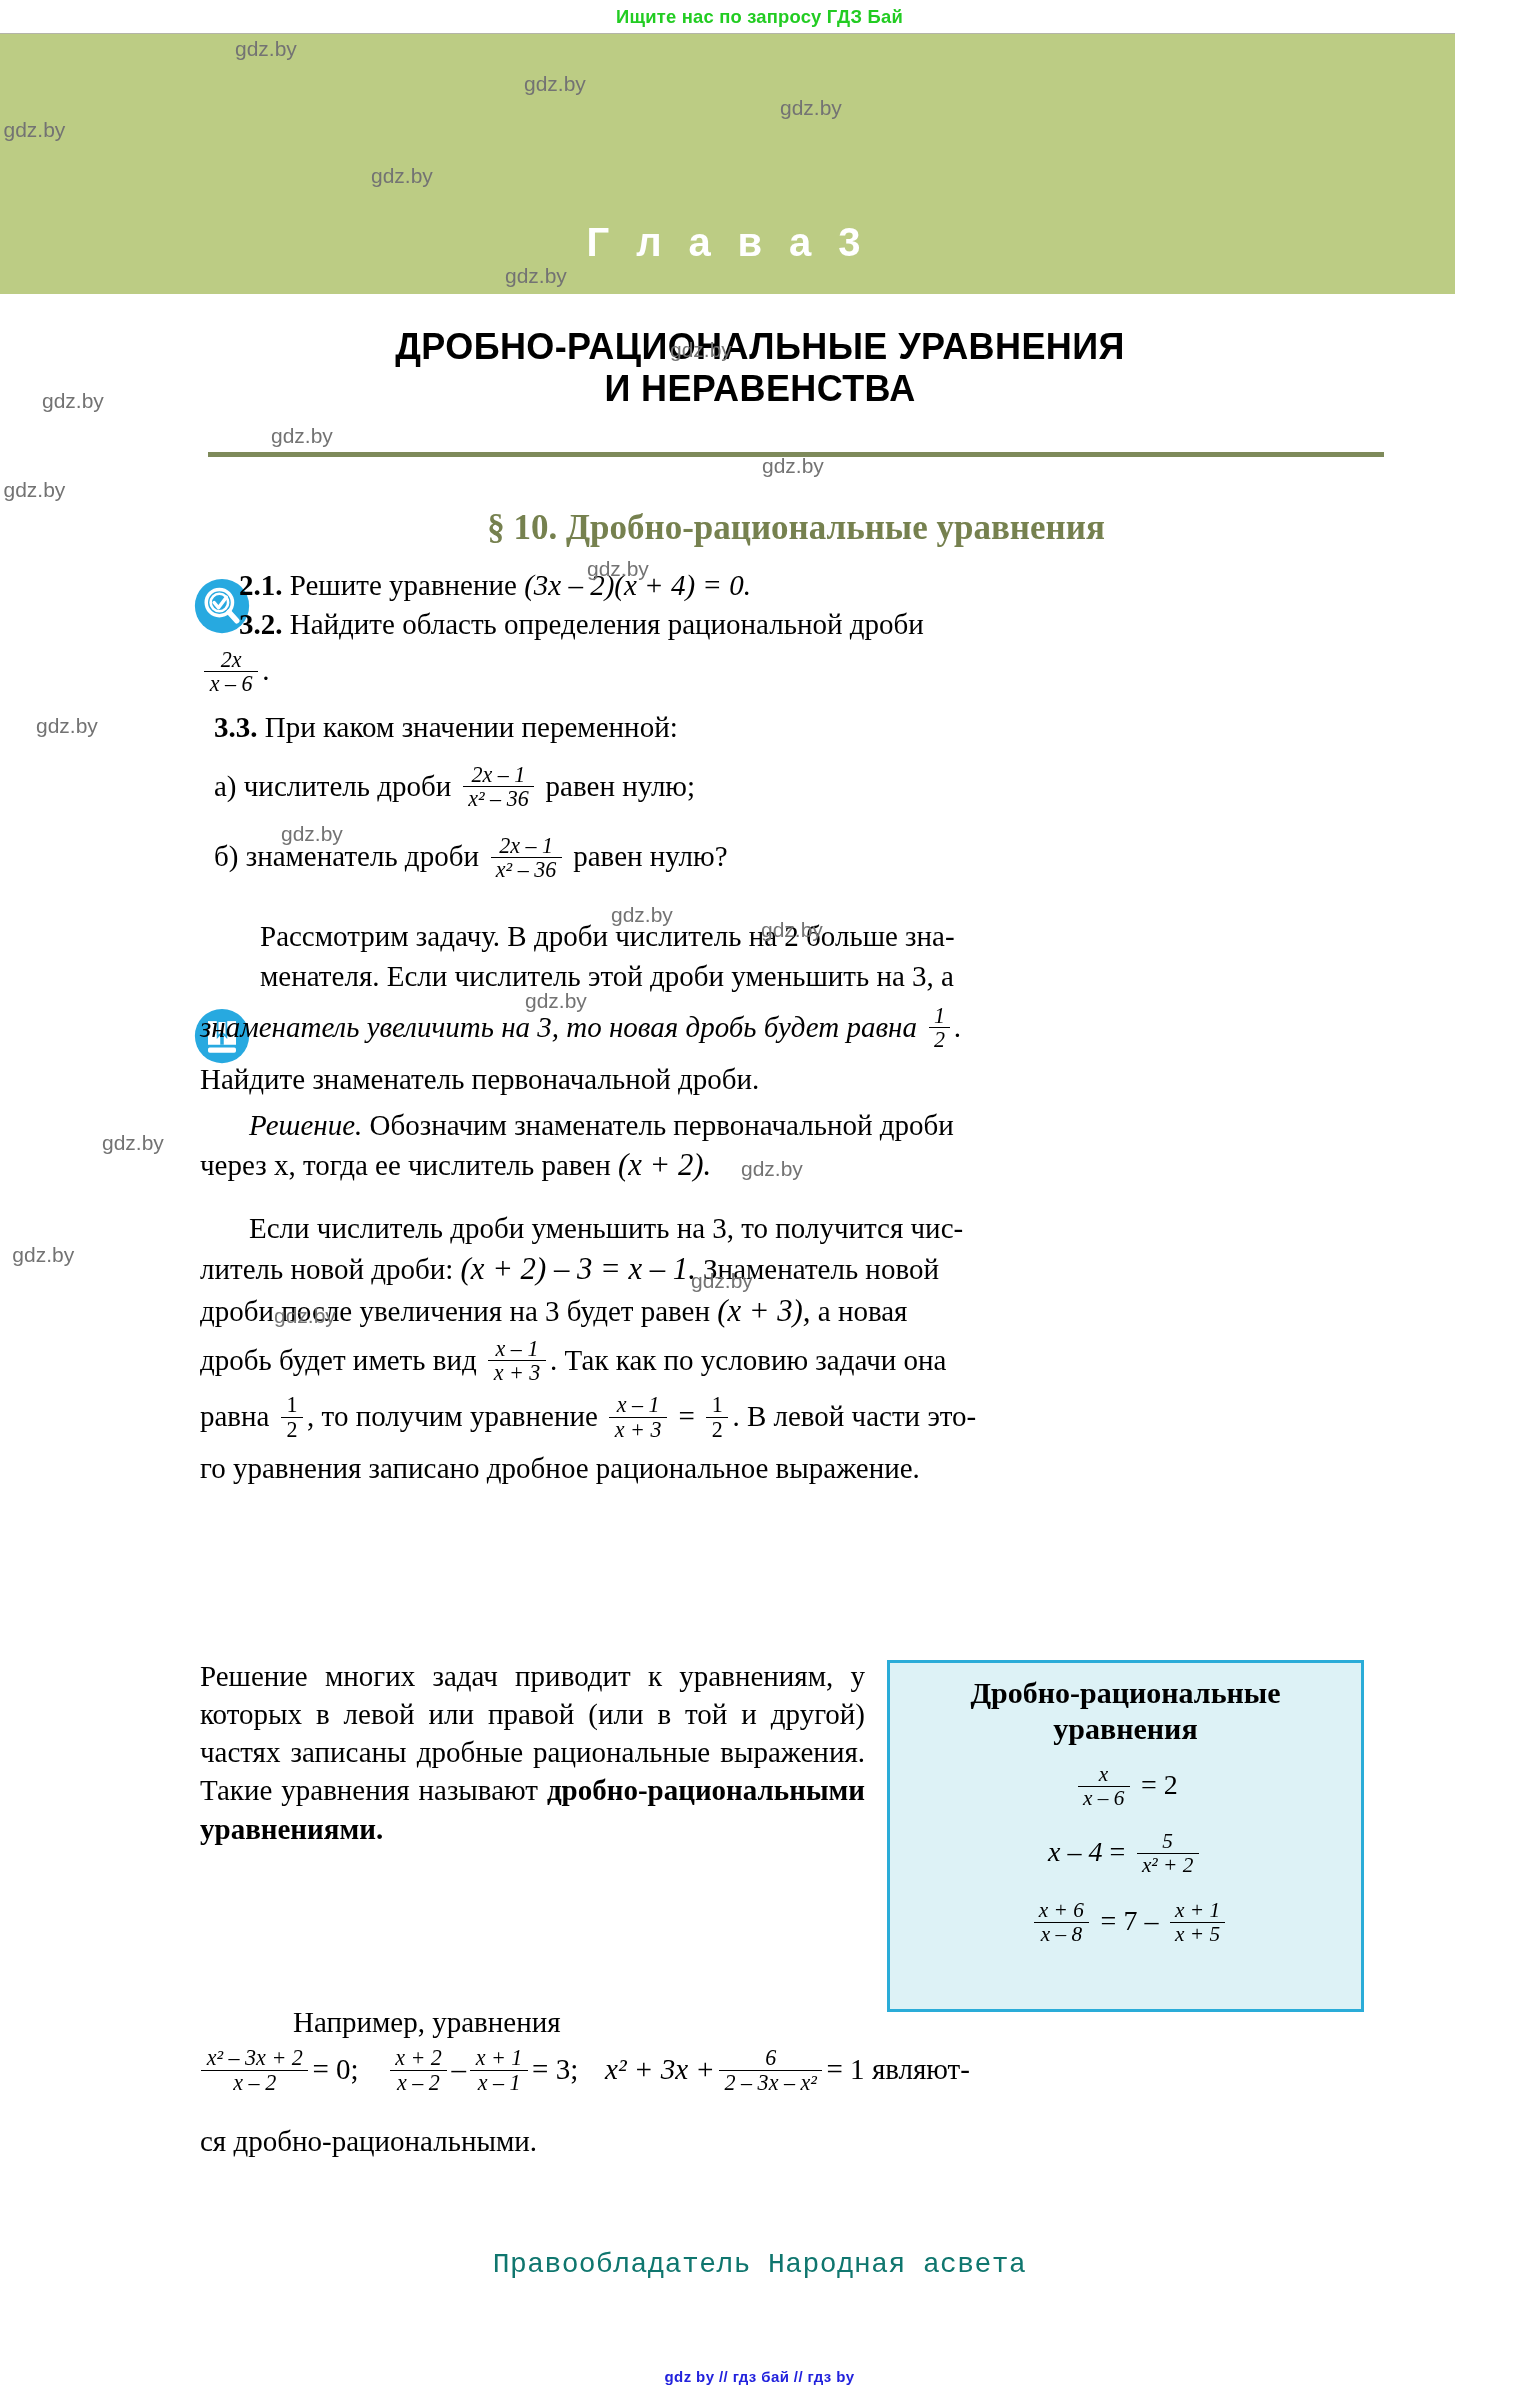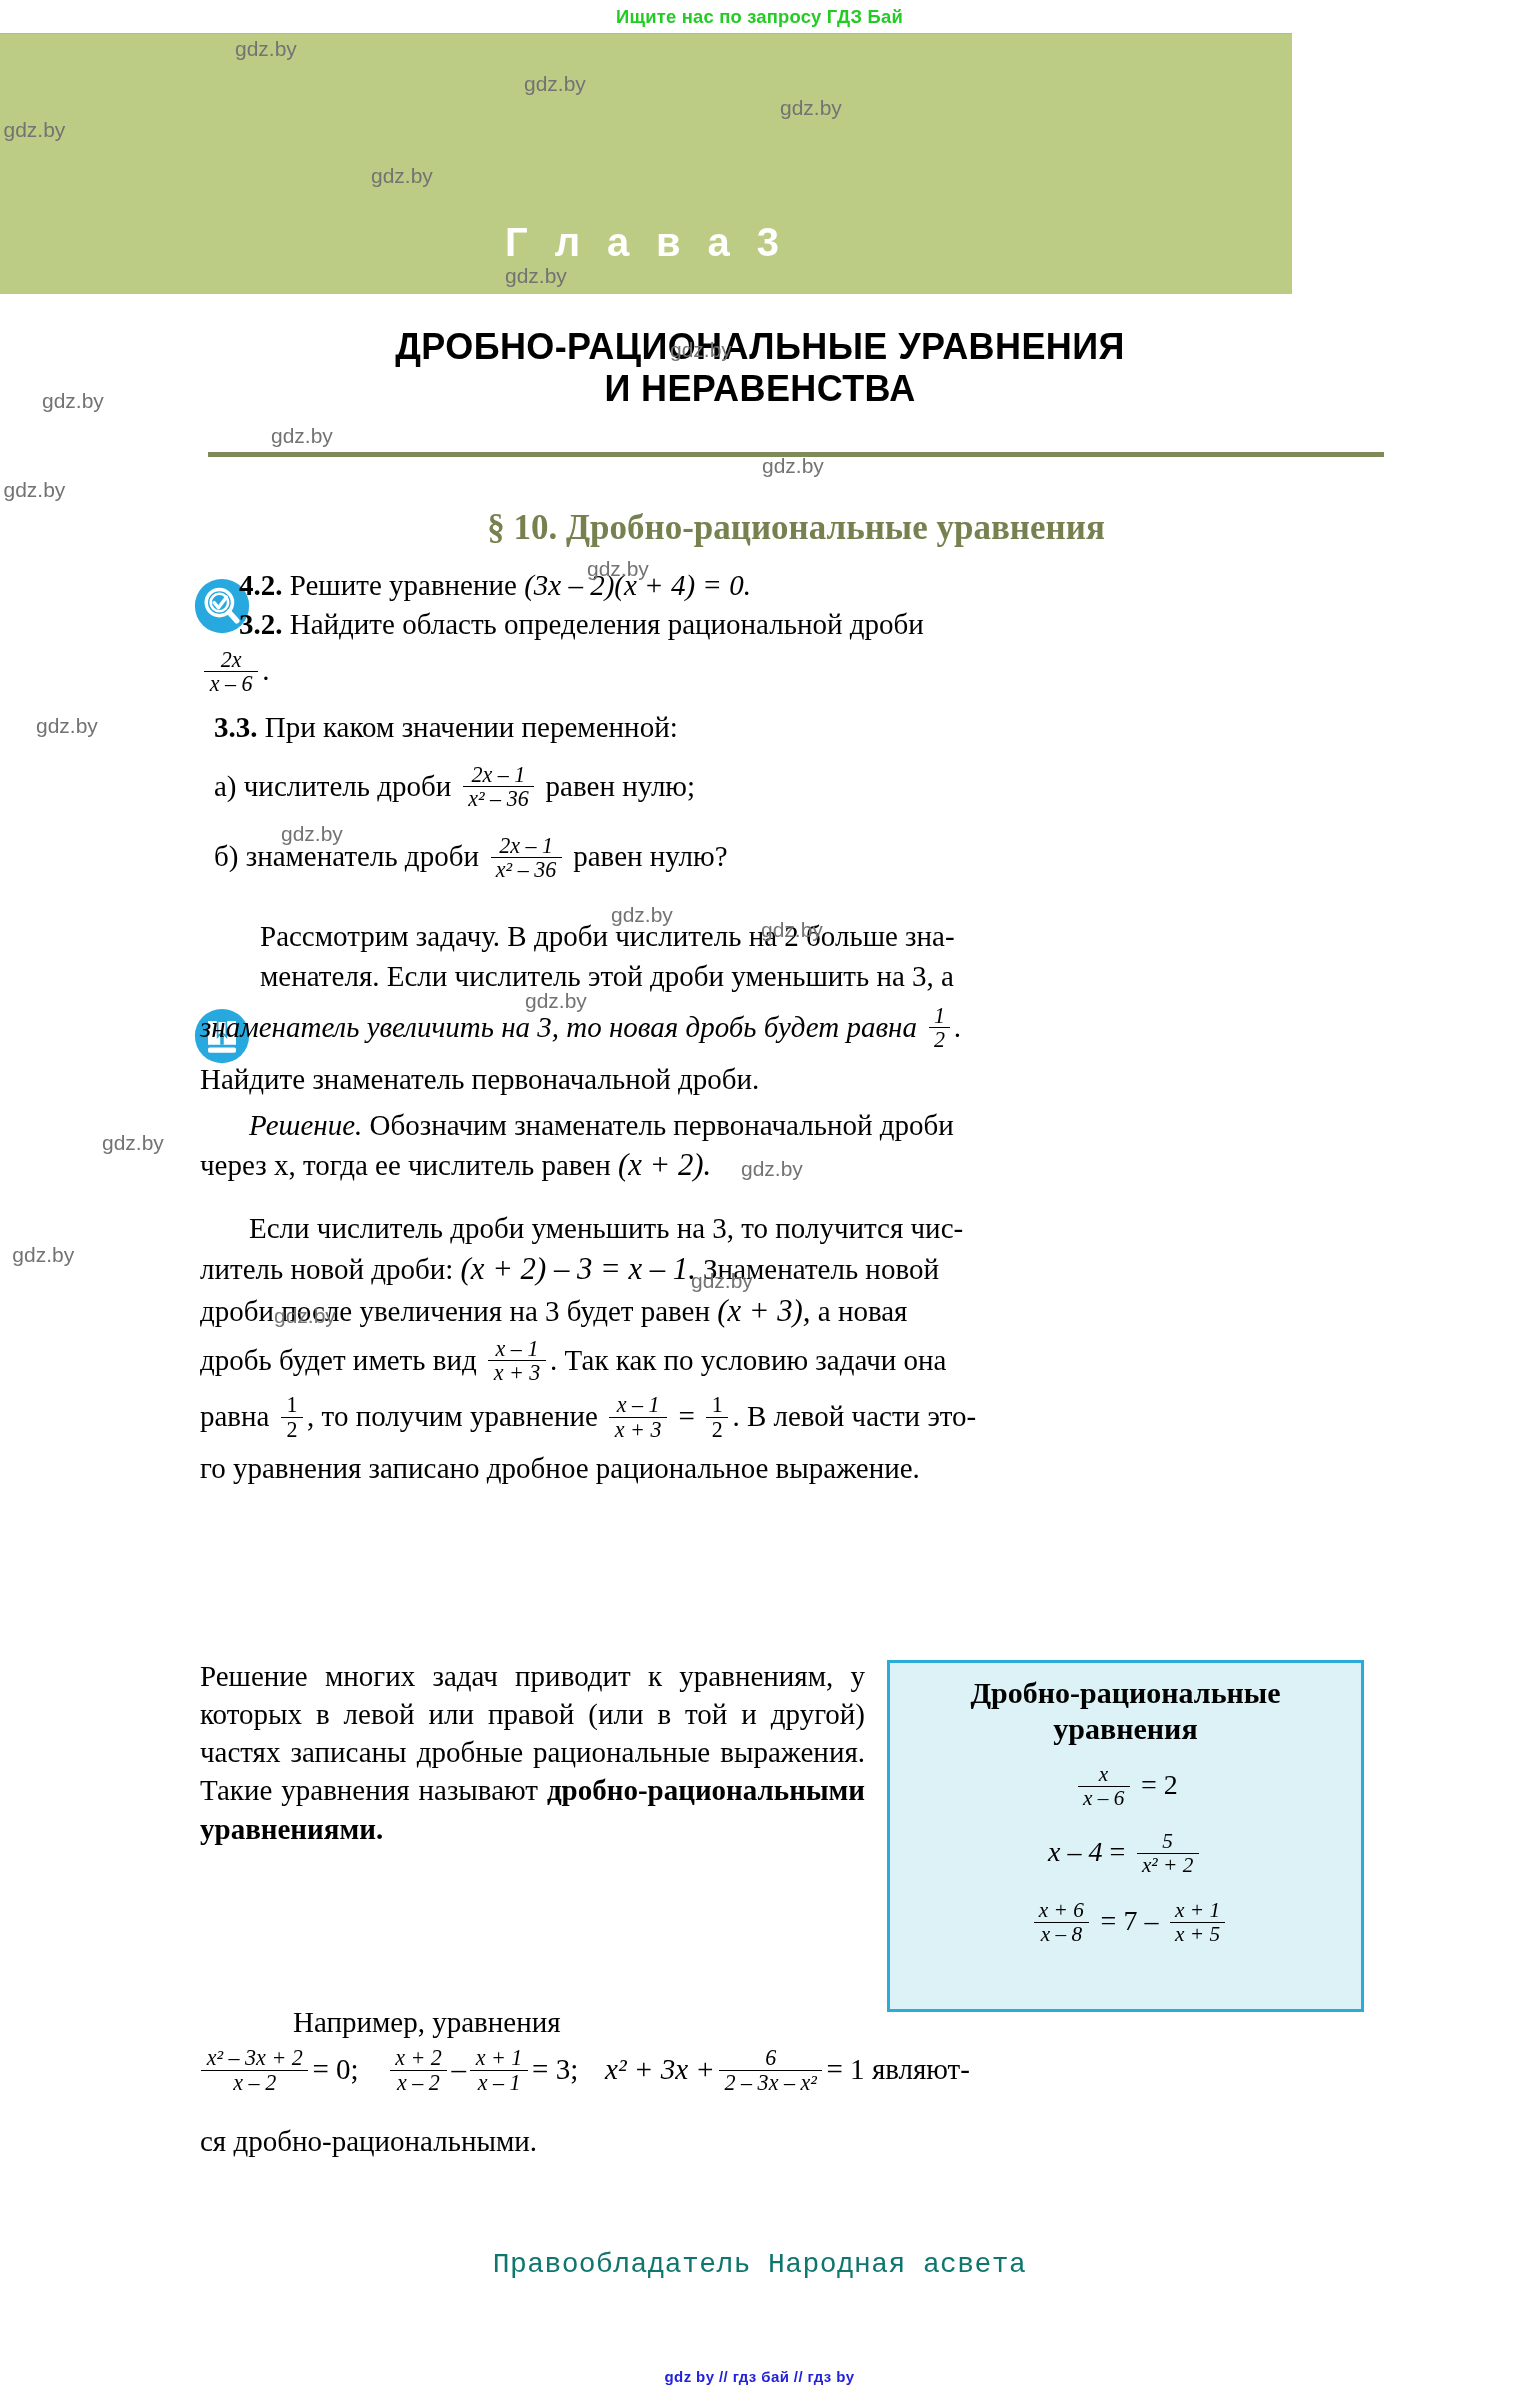--- a/index.html
+++ b/index.html
@@ -28,21 +28,21 @@
     font-size: 18.4px;
     font-weight: bold;
     color: #22cc22;
     letter-spacing: 0.2px;
   }
 
   
   .chapter-band {
     position: absolute;
     top: 33px; left: 0;
-    width: 1292px;
+    width: 1455px;
     height: 261px;
     background: #bccc84;
     border-top: 1.8px solid #b4b4a8;
     box-sizing: border-box;
   }
   .chapter-title {
     position: absolute;
     left: 0; right: 0;
     top: 186px;
     text-align: center;
@@ -237,21 +237,21 @@
     <rect x="16" y="15" width="32" height="27" fill="#ffffff"></rect>
     <rect x="30" y="15" width="4" height="27" fill="#27a9e0"></rect>
     <path d="M27 15 h10 v18 l-5 -5 l-5 5 z" fill="#ffffff" stroke="#27a9e0" stroke-width="2"></path>
     <rect x="16" y="45" width="32" height="6" rx="2" fill="#ffffff"></rect>
   </svg>
 </div>
 
 <div class="content">
 
   <p class="para nojust" style="margin-left:39px;">
-    <span class="prob-num">4.2.</span>
+    <span class="prob-num">2.1.</span>
     <span>Решите уравнение</span>
     <span class="m">(3x – 2)(x + 4) = 0.</span>
   </p>
 
   <p class="para" style="margin-left:39px;width:1155px;">
     <span class="prob-num">3.2.</span>
     <span>Найдите область определения рациональной дроби</span>
   </p>
   <p class="para nojust" style="margin-top:5.3px;">
     <span class="frac m">

